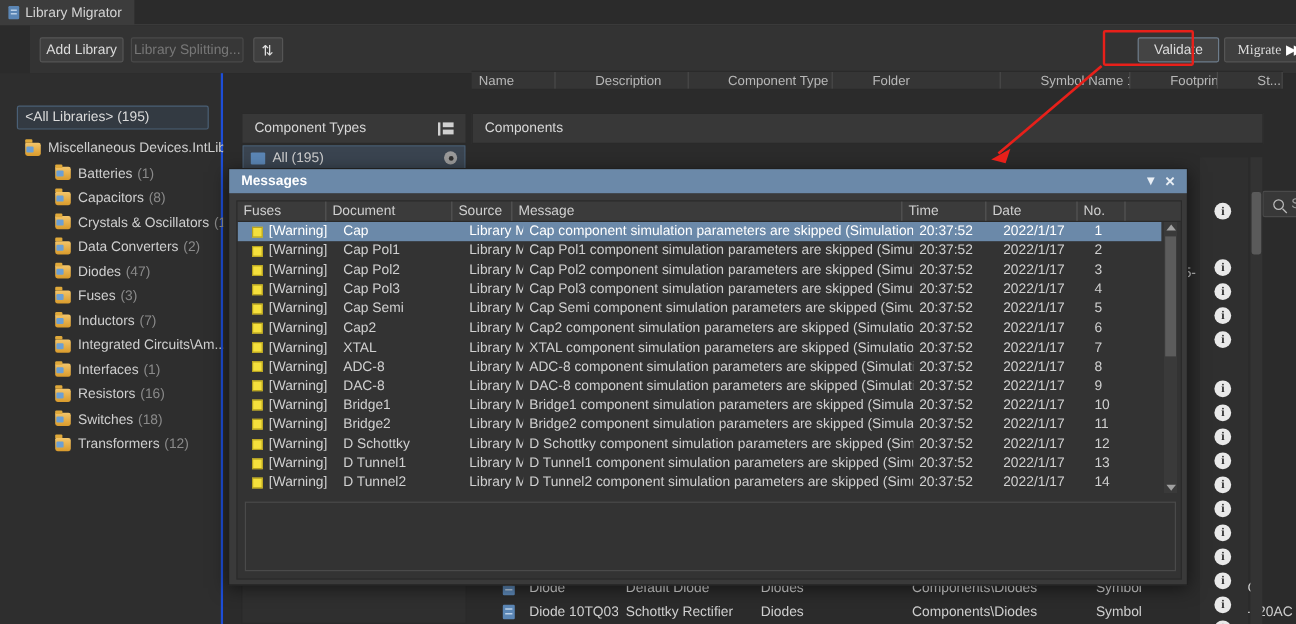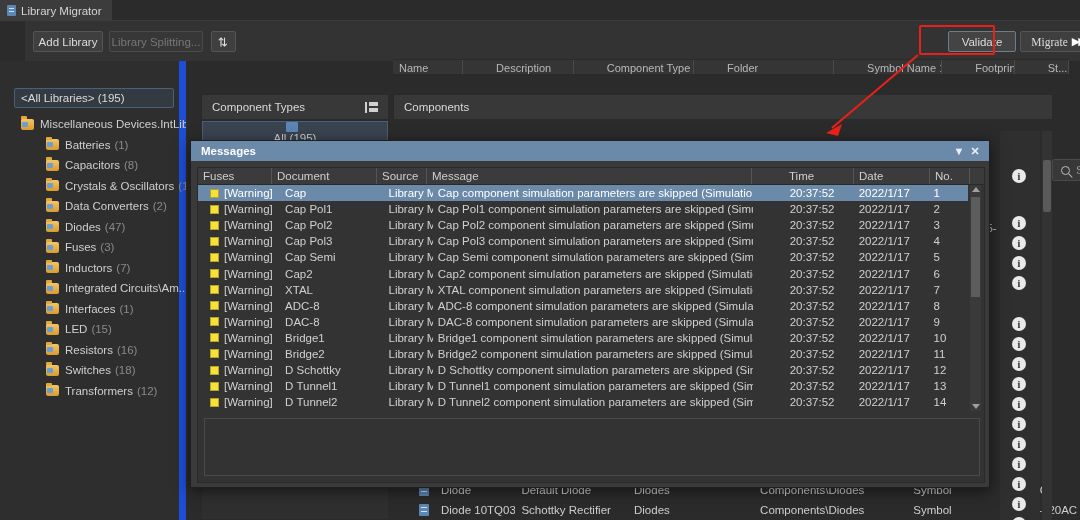--- a/index.html
+++ b/index.html
@@ -66,21 +66,21 @@
   .section-label {
     position: absolute; font-size: 10.5px; letter-spacing: 1.6px;
     color: #8d8d8d; text-transform: uppercase;
   }
   #lbl-source  { left: 14px;  top: 69px; }
   #lbl-preview { left: 196px; top: 69px; }
 
   
   .left-panel {
     position: absolute; left: 0px; top: 61px; width: 186px; height: 459px;
-    background: #2e2e2e; border-right: 7px solid #1d4ed8;
+    background: #2e2e2e; border-right: 2px solid #1d4ed8;
   }
   .all-libs {
     position: absolute; left: 14px; top: 27px; width: 160px; height: 20px;
     background: #333a42; border: 1px solid #4a6076; border-radius: 2px;
     display: flex; align-items: center; padding: 0 6px; font-size: 11.5px; color: #dcdcdc;
   }
   .tree { position: absolute; left: 0; top: 53px; width: 186px; }
   .tree-row {
     display: flex; align-items: center; height: 20.5px;
     font-size: 11.5px; color: #cfcfcf; cursor: pointer; white-space: nowrap;
@@ -120,21 +120,21 @@
   .layout-icon span:nth-child(1){ left:0; top:0; width:2px; height:11px; }
   .layout-icon span:nth-child(2){ left:4px; top:0; width:9px; height:4px; }
   .layout-icon span:nth-child(3){ left:4px; top:6px; width:9px; height:4px; }
 
   .types-list {
     position: absolute; left: 15px; top: 59px; width: 188px; height: 400px;
     background: #2f2f2f; border: 1px solid #2a2a2a; overflow: hidden;
   }
   .type-row {
     display: flex; align-items: center; height: 21px; padding: 0 6px;
-    font-size: 11.5px; color: #cfcfcf; flex-direction: column;
+    font-size: 11.5px; color: #cfcfcf;
   }
   .type-row.sel { background: #3a4450; border: 1px solid #4a6076; }
   .chip { width: 12px; height: 10px; background: #5b86b5; border-radius: 1px; margin-right: 6px; flex:none; }
   .gear {
     margin-left: auto; width: 11px; height: 11px; border-radius: 50%;
     background: #9a9a9a; position: relative;
   }
   .gear:after { content:""; position:absolute; left:3.5px; top:3.5px; width:4px; height:4px; background:#2f2f2f; border-radius:50%; }
 
   .search-box {
@@ -195,21 +195,21 @@
   .msg-head div { border-right: 1px solid #555; padding-left: 5px; line-height: 17px; overflow: hidden; white-space: nowrap; }
   .msg-rows { position: absolute; left: 0; top: 17px; width: 770px; height: 225px; overflow: hidden; }
   .msg-row { display: flex; height: 16.1px; align-items: center; font-size: 11.5px; color: #d0d0d0; white-space: nowrap; }
   .msg-row.sel { background: #6b89a9; color: #ffffff; }
   .msg-row div { padding-left: 5px; overflow: hidden; }
   .warn-sq { width: 9px; height: 9px; background: #f5e03c; border: 1px solid #b8a420; margin-left: 12px; flex:none; }
   .c-class { width: 74px; }
   .c-doc   { width: 105px; }
   .c-src   { width: 50px; }
   .c-msg   { width: 325px; }
-  .c-time  { width: 70px; margin-left: 32px; }
+  .c-time  { width: 70px; }
   .c-date  { width: 76px; }
   .c-no    { width: 40px; }
 
   .msg-scroll { position: absolute; right: 3px; top: 17px; width: 11px; height: 226px; background: #3a3a3a; }
   .msg-scroll .up, .msg-scroll .dn { position:absolute; left:2px; width:0;height:0; border-left:4px solid transparent; border-right:4px solid transparent; }
   .msg-scroll .up { top: 2px; border-bottom: 5px solid #a0a0a0; }
   .msg-scroll .dn { bottom: 2px; border-top: 5px solid #a0a0a0; }
   .msg-scroll .thumb { position:absolute; left:1px; top:12px; width:9px; height:100px; background:#5c5c5c; }
 
   .msg-bottom {
@@ -292,25 +292,20 @@
         </div>
         <div class="tree-row child">
           <span class="folder"></span>
           <span>Integrated Circuits\Am...</span>
           <span class="count"></span>
         </div>
         <div class="tree-row child">
           <span class="folder"></span>
           <span>Interfaces</span>
           <span class="count">(1)</span>
-        </div>
-        <div class="tree-row child">
-          <span class="folder"></span>
-          <span>LED</span>
-          <span class="count">(15)</span>
         </div>
         <div class="tree-row child">
           <span class="folder"></span>
           <span>Resistors</span>
           <span class="count">(16)</span>
         </div>
         <div class="tree-row child">
           <span class="folder"></span>
           <span>Switches</span>
           <span class="count">(18)</span>

